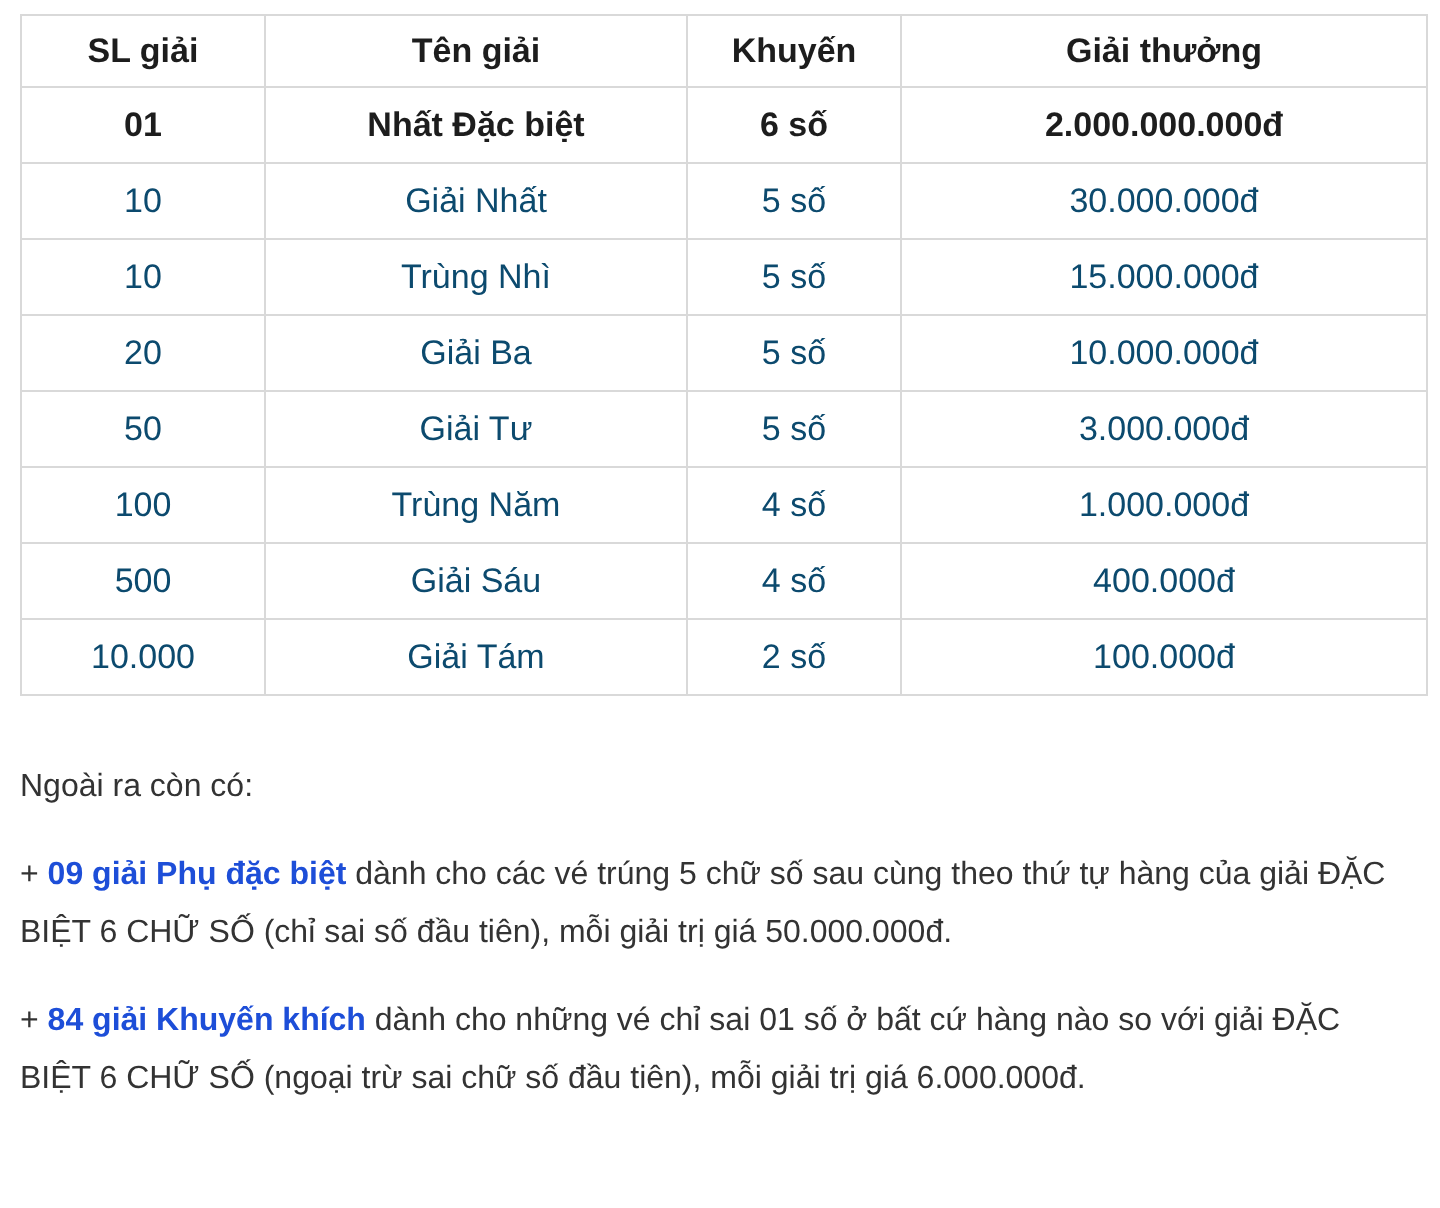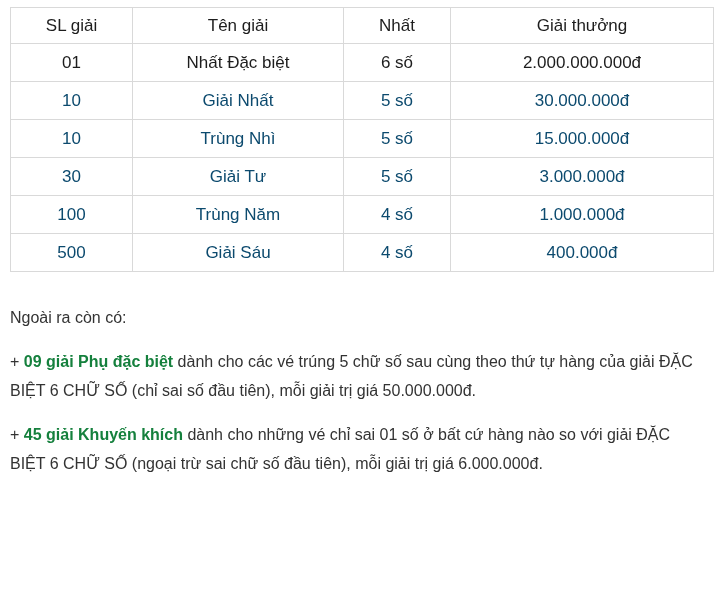--- a/index.html
+++ b/index.html
@@ -27,65 +27,65 @@
     text-align: center;
     vertical-align: middle;
     font-size: 17px;
     color: #0c4a6e;
     padding: 0 4px;
     height: 37px;
     white-space: nowrap;
     overflow: hidden;
   }
   table.prize-table th {
-    font-weight: normal;
+    font-weight: bold;
     color: #1d1d1d;
     height: 35px;
   }
   table.prize-table tr.bold-row td {
-    font-weight: normal;
+    font-weight: bold;
     color: #1d1d1d;
   }
   .notes {
     margin-top: 31px;
     padding-right: 14px;
     color: #333333;
     font-size: 16px;
     line-height: 1.85;
   }
   .notes p {
     margin: 0;
   }
   .notes .note-intro {
     margin-bottom: 12px;
   }
   .notes .note-item {
     margin-top: 14px;
   }
   .notes b {
-    color: #15803d;
+    color: #1d4ed8;
   }
 </style>
 </head>
 <body>
 
 <div class="page">
 
   <table class="prize-table">
     <colgroup>
       <col style="width:122px">
       <col style="width:211px">
       <col style="width:107px">
       <col style="width:263px">
     </colgroup>
     <thead>
       <tr>
         <th>SL giải</th>
         <th>Tên giải</th>
-        <th>Nhất</th>
+        <th>Khuyến</th>
         <th>Giải thưởng</th>
       </tr>
     </thead>
     <tbody>
         <tr class="bold-row">
           <td>01</td>
           <td>Nhất Đặc biệt</td>
           <td>6 số</td>
           <td>2.000.000.000đ</td>
         </tr>
@@ -95,41 +95,53 @@
           <td>5 số</td>
           <td>30.000.000đ</td>
         </tr>
         <tr>
           <td>10</td>
           <td>Trùng Nhì</td>
           <td>5 số</td>
           <td>15.000.000đ</td>
         </tr>
         <tr>
-          <td>30</td>
+          <td>20</td>
+          <td>Giải Ba</td>
+          <td>5 số</td>
+          <td>10.000.000đ</td>
+        </tr>
+        <tr>
+          <td>50</td>
           <td>Giải Tư</td>
           <td>5 số</td>
           <td>3.000.000đ</td>
         </tr>
         <tr>
           <td>100</td>
           <td>Trùng Năm</td>
           <td>4 số</td>
           <td>1.000.000đ</td>
         </tr>
         <tr>
           <td>500</td>
           <td>Giải Sáu</td>
           <td>4 số</td>
           <td>400.000đ</td>
         </tr>
+        <tr>
+          <td>10.000</td>
+          <td>Giải Tám</td>
+          <td>2 số</td>
+          <td>100.000đ</td>
+        </tr>
       </tbody>
   </table>
 
   <div class="notes">
     <p class="note-intro">Ngoài ra còn có:</p>
     <div>
         <p class="note-item"><span>+ </span><b>09 giải Phụ đặc biệt</b><span> dành cho các vé trúng 5 chữ số sau cùng theo thứ tự hàng của giải ĐẶC BIỆT 6 CHỮ SỐ (chỉ sai số đầu tiên), mỗi giải trị giá 50.000.000đ.</span></p>
-        <p class="note-item"><span>+ </span><b>45 giải Khuyến khích</b><span> dành cho những vé chỉ sai 01 số ở bất cứ hàng nào so với giải ĐẶC BIỆT 6 CHỮ SỐ (ngoại trừ sai chữ số đầu tiên), mỗi giải trị giá 6.000.000đ.</span></p>
+        <p class="note-item"><span>+ </span><b>84 giải Khuyến khích</b><span> dành cho những vé chỉ sai 01 số ở bất cứ hàng nào so với giải ĐẶC BIỆT 6 CHỮ SỐ (ngoại trừ sai chữ số đầu tiên), mỗi giải trị giá 6.000.000đ.</span></p>
       </div>
   </div>
 
 </div>
 
 </body></html>

